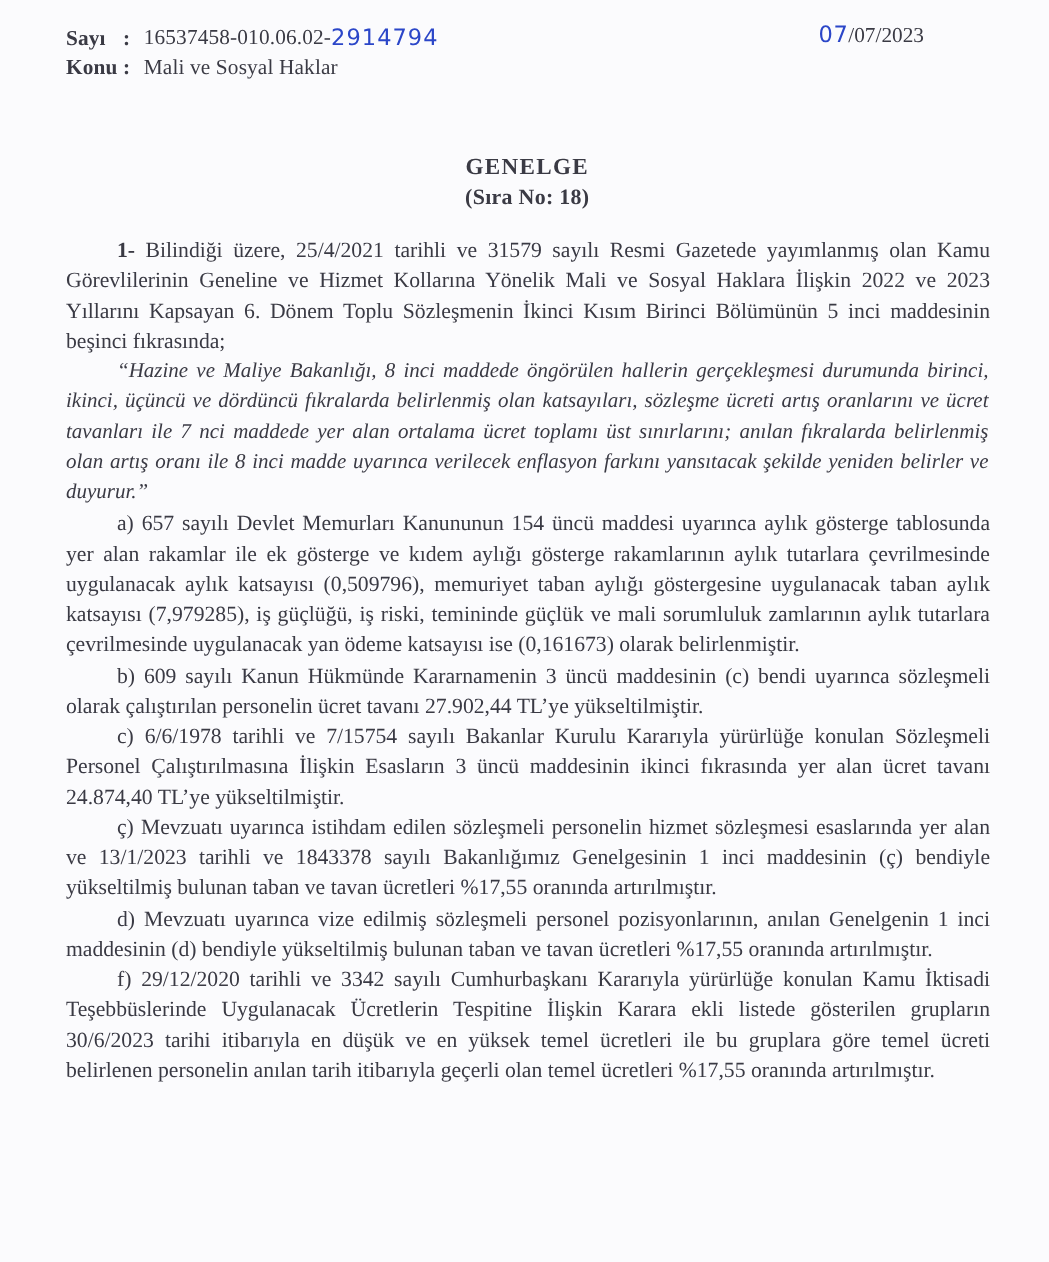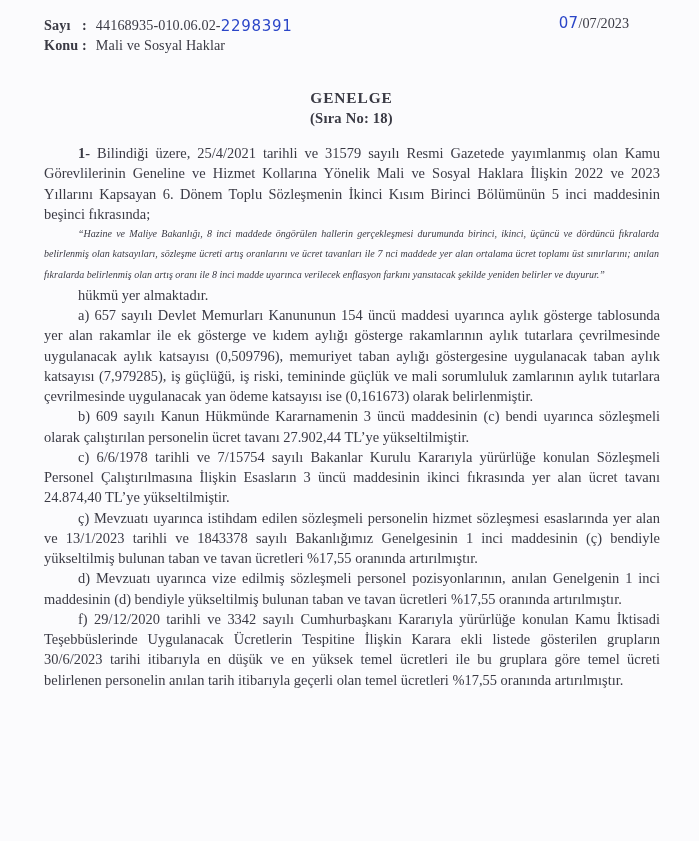--- a/index.html
+++ b/index.html
@@ -54,37 +54,37 @@
   .hand {
     font-family: "DejaVu Sans", sans-serif;
     color: #2b46c8;
     font-size: 15px;
     letter-spacing: 0.7px;
     font-weight: 500;
     vertical-align: -0.5px;
   }
   .date-block {
     position: absolute;
-    right: 34px;
+    right: 47px;
     top: 4px;
     font-size: 14.2px;
     white-space: nowrap;
   }
   .date-hand {
     font-family: "DejaVu Sans", sans-serif;
     color: #2b46c8;
     font-size: 15px;
     font-weight: 500;
     letter-spacing: 0.4px;
   }
 
   
   .title-block {
     text-align: center;
-    margin-top: 32px;
+    margin-top: 46px;
     line-height: 20px;
   }
   .doc-title {
     font-weight: bold;
     font-size: 15.4px;
     letter-spacing: 0.9px;
   }
   .doc-subtitle {
     font-weight: bold;
     font-size: 14.6px;
@@ -101,40 +101,40 @@
     font-size: 14.45px;
     line-height: 20.25px;
     text-align: justify;
     text-justify: inter-word;
     text-indent: 34px;
     hyphens: none;
   }
   p.quote {
     margin: 0;
     font-style: italic;
-    font-size: 10px;
+    font-size: 14px;
     line-height: 20.25px;
     text-align: justify;
     text-indent: 34px;
     padding-right: 1px;
   }
   .lead-num {
     font-weight: bold;
   }
 </style>
 </head>
 <body>
 
 <div class="page">
 
   <div class="header">
 
     <div class="meta-block">
       <div class="meta-row">
-        <span class="meta-label sayi">Sayı</span><span class="meta-label">:</span><span class="meta-sep"></span><span class="meta-value">44168935-010.06.02-</span><span class="hand">2298391</span>
+        <span class="meta-label sayi">Sayı</span><span class="meta-label">:</span><span class="meta-sep"></span><span class="meta-value">16537458-010.06.02-</span><span class="hand">2914794</span>
       </div>
       <div class="meta-row">
         <span class="meta-label konu">Konu</span><span class="meta-label">:</span><span class="meta-sep"></span><span class="meta-value">Mali ve Sosyal Haklar</span>
       </div>
     </div>
 
     <div class="date-block">
       <span class="date-hand">07</span><span>/07/2023</span>
     </div>
 
@@ -144,21 +144,20 @@
     <div class="doc-title">GENELGE</div>
     <div class="doc-subtitle">(Sıra No: 18)</div>
   </div>
 
   <div class="body-block">
 
     <p class="para"><span class="lead-num">1-</span><span> Bilindiği üzere, 25/4/2021 tarihli ve 31579 sayılı Resmi Gazetede yayımlanmış olan Kamu Görevlilerinin Geneline ve Hizmet Kollarına Yönelik Mali ve Sosyal Haklara İlişkin 2022 ve 2023 Yıllarını Kapsayan 6. Dönem Toplu Sözleşmenin İkinci Kısım Birinci Bölümünün 5 inci maddesinin beşinci fıkrasında;</span></p>
 
     <p class="quote">“Hazine ve Maliye Bakanlığı, 8 inci maddede öngörülen hallerin gerçekleşmesi durumunda birinci, ikinci, üçüncü ve dördüncü fıkralarda belirlenmiş olan katsayıları, sözleşme ücreti artış oranlarını ve ücret tavanları ile 7 nci maddede yer alan ortalama ücret toplamı üst sınırlarını; anılan fıkralarda belirlenmiş olan artış oranı ile 8 inci madde uyarınca verilecek enflasyon farkını yansıtacak şekilde yeniden belirler ve duyurur.”</p>
 
-    <p class="para">hükmü yer almaktadır.</p>
 
 
     <p class="para">a) 657 sayılı Devlet Memurları Kanununun 154 üncü maddesi uyarınca aylık gösterge tablosunda yer alan rakamlar ile ek gösterge ve kıdem aylığı gösterge rakamlarının aylık tutarlara çevrilmesinde uygulanacak aylık katsayısı (0,509796), memuriyet taban aylığı göstergesine uygulanacak taban aylık katsayısı (7,979285), iş güçlüğü, iş riski, temininde güçlük ve mali sorumluluk zamlarının aylık tutarlara çevrilmesinde uygulanacak yan ödeme katsayısı ise (0,161673) olarak belirlenmiştir.</p>
 
     <p class="para">b) 609 sayılı Kanun Hükmünde Kararnamenin 3 üncü maddesinin (c) bendi uyarınca sözleşmeli olarak çalıştırılan personelin ücret tavanı 27.902,44 TL’ye yükseltilmiştir.</p>
 
     <p class="para">c) 6/6/1978 tarihli ve 7/15754 sayılı Bakanlar Kurulu Kararıyla yürürlüğe konulan Sözleşmeli Personel Çalıştırılmasına İlişkin Esasların 3 üncü maddesinin ikinci fıkrasında yer alan ücret tavanı 24.874,40 TL’ye yükseltilmiştir.</p>
 
     <p class="para">ç) Mevzuatı uyarınca istihdam edilen sözleşmeli personelin hizmet sözleşmesi esaslarında yer alan ve 13/1/2023 tarihli ve 1843378 sayılı Bakanlığımız Genelgesinin 1 inci maddesinin (ç) bendiyle yükseltilmiş bulunan taban ve tavan ücretleri %17,55 oranında artırılmıştır.</p>
 

